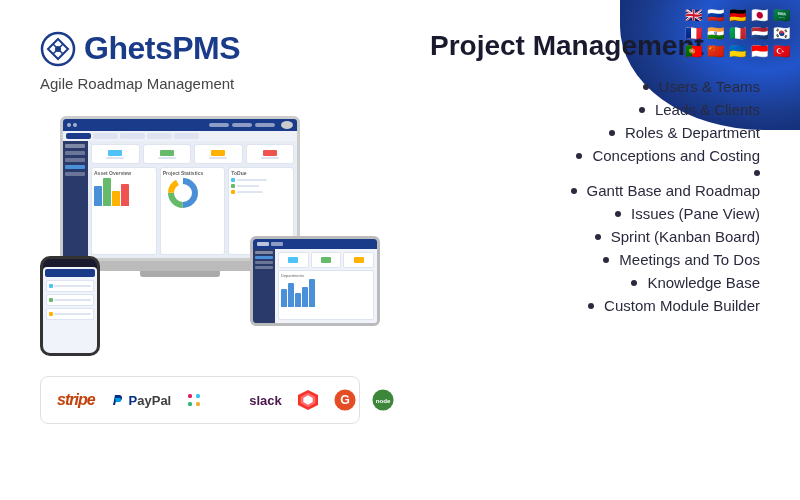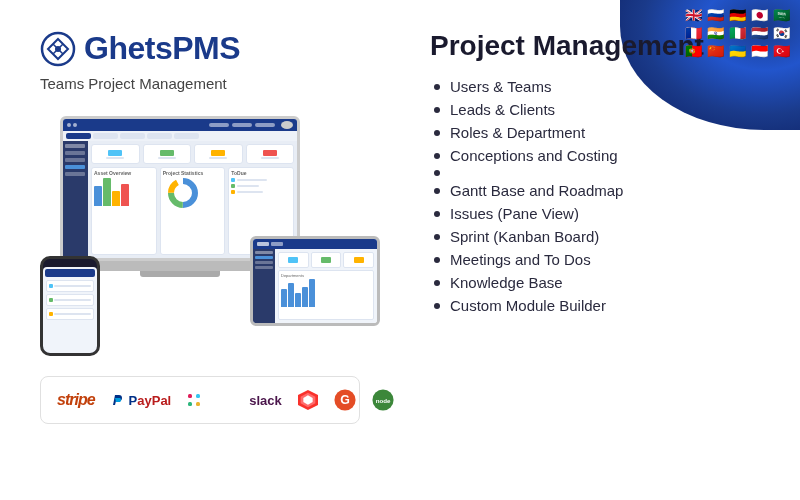--- a/index.html
+++ b/index.html
@@ -229,20 +229,21 @@
       display: flex;
       flex-direction: column;
       gap: 6px;
     }
     .feature-item {
       display: flex;
       align-items: center;
       gap: 10px;
       font-size: 15px;
       color: #2a2a3e;
+      justify-content: flex-end;
     }
     .bullet {
       width: 6px;
       height: 6px;
       border-radius: 50%;
       background: #2a2a3e;
       flex-shrink: 0;
       margin-left: 4px;
     }
 
@@ -283,21 +284,21 @@
         <circle cx="18" cy="18" r="16" stroke="#1a3a8a" stroke-width="2.5" fill="none"></circle>
         <path d="M18 8 L28 18 L18 28 L8 18 Z" stroke="#1a3a8a" stroke-width="2" fill="none"></path>
         <path d="M13 13 L23 23 M23 13 L13 23" stroke="#1a3a8a" stroke-width="1.5"></path>
         <circle cx="18" cy="18" r="3" fill="#1a3a8a"></circle>
       </svg>
     </span>
     <span class="logo-text">
       <span>G</span><span>hetsPMS</span>
     </span>
   </div>
-  <div class="tagline">Teams Project Management</div>
+  <div class="tagline">Agile Roadmap Management</div>
 
   <div class="mockup-area">
 
     <div class="laptop">
       <div class="laptop-screen">
         <div class="screen-header-bar">
           <div class="screen-header-dot"></div>
           <div class="screen-header-dot"></div>
           <div style="flex:1; display:flex; gap:3px; justify-content:flex-end;">
             <div style="width:20px;height:4px;background:rgba(255,255,255,0.5);border-radius:2px;"></div>
@@ -457,21 +458,21 @@
 
   <div class="payment-area">
     <span class="payment-logo stripe-logo">
       <span style="font-size:16px;font-weight:800;font-style:italic;letter-spacing:-1px;color:#c2410c;">stripe</span>
     </span>
     <span class="payment-logo paypal-logo">
       <svg width="14" height="14" viewBox="0 0 14 14" fill="none">
         <path d="M2 2h6c2 0 3 1 3 3s-1 3-3 3H5l-1 4H2L4 2z" fill="#003087"></path>
         <path d="M4 5h4c1.5 0 2 0.5 2 2s-0.5 2-2 2H5L4 5z" fill="#009cde"></path>
       </svg>
-      <span style="font-size:13px;font-weight:700;"><span style="color:#003087;">P</span><span style="color:#b91c1c;">ayPal</span></span>
+      <span style="font-size:13px;font-weight:700;"><span style="color:#003087;">P</span><span style="color:#404040;">ayPal</span></span>
     </span>
     <span class="payment-logo slack-logo">
       <svg width="14" height="14" viewBox="0 0 14 14">
         <rect x="1" y="1" width="4" height="4" rx="1.5" fill="#e01e5a"></rect>
         <rect x="9" y="1" width="4" height="4" rx="1.5" fill="#36c5f0"></rect>
         <rect x="1" y="9" width="4" height="4" rx="1.5" fill="#2eb67d"></rect>
         <rect x="9" y="9" width="4" height="4" rx="1.5" fill="#ecb22e"></rect>
       </svg>
       <span style="font-size:13px;font-weight:600;color:#4a154b;">slack</span>
     </span>

